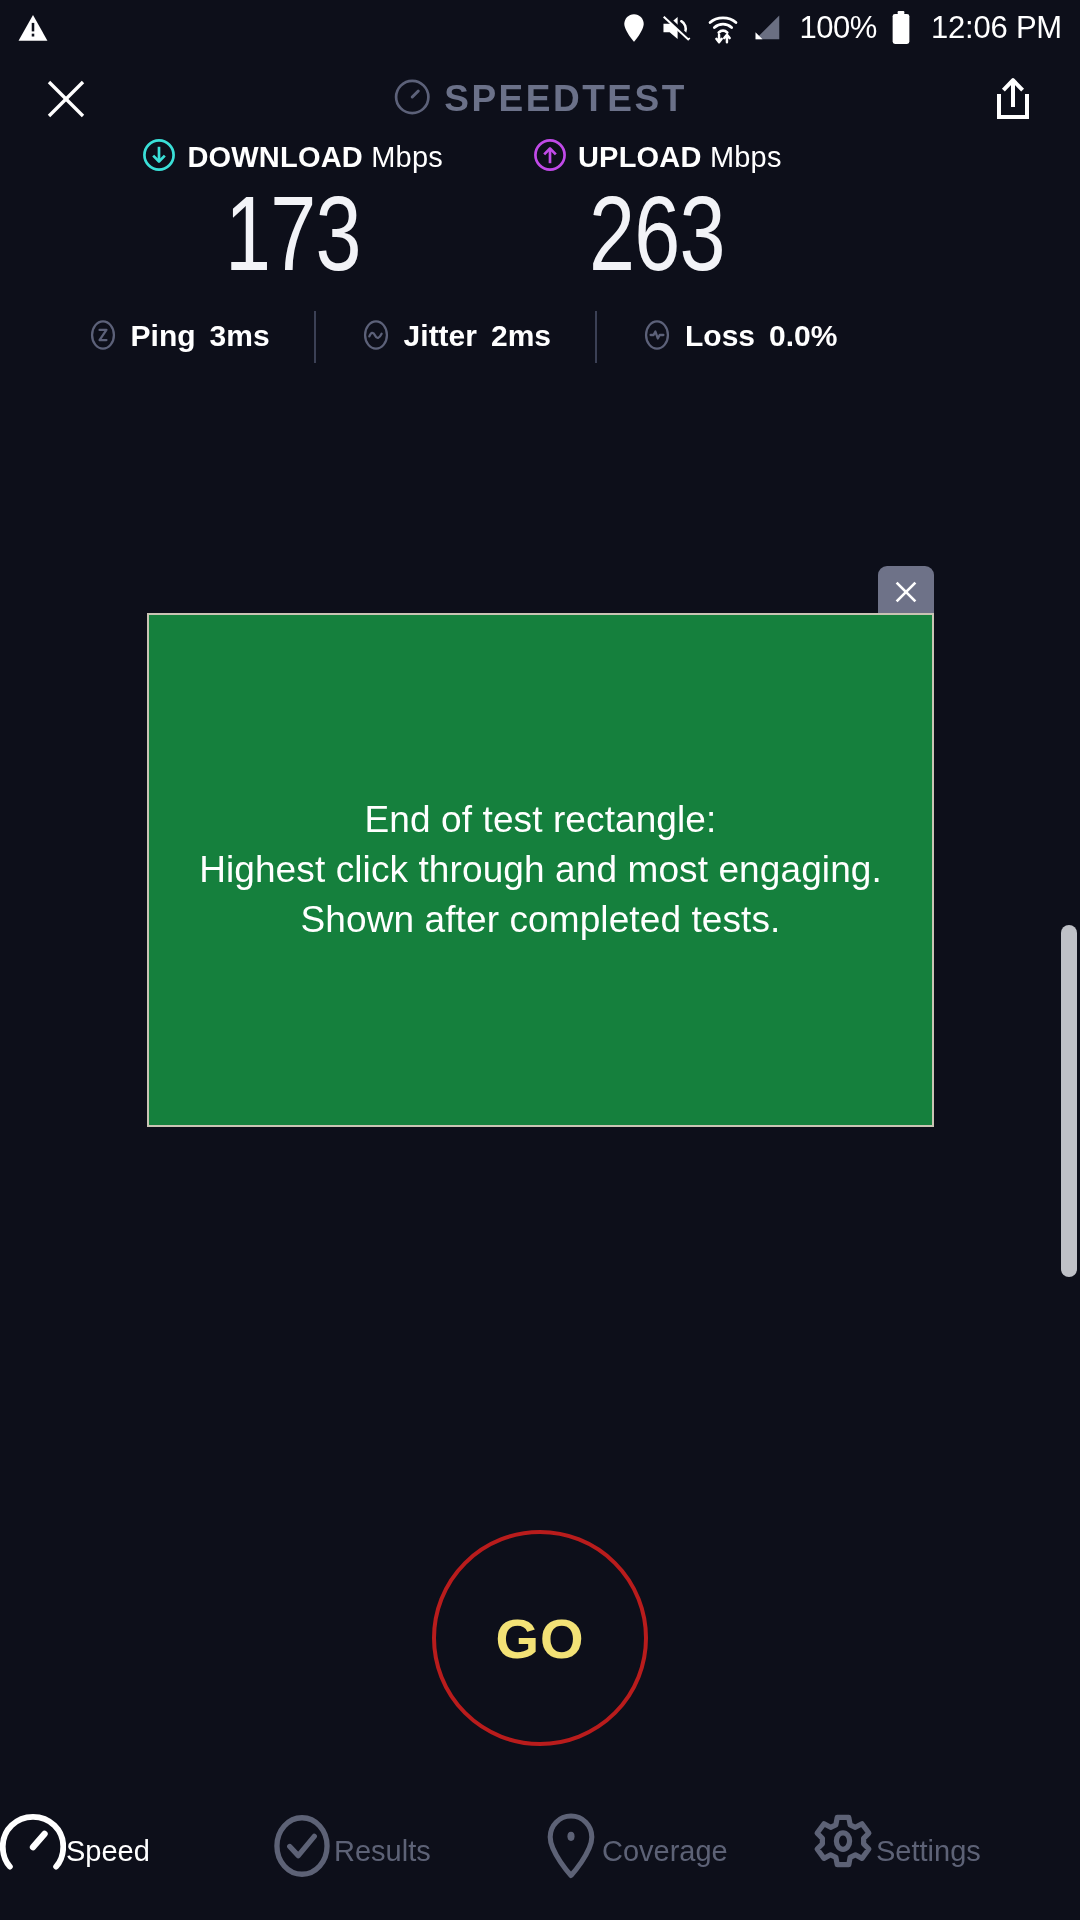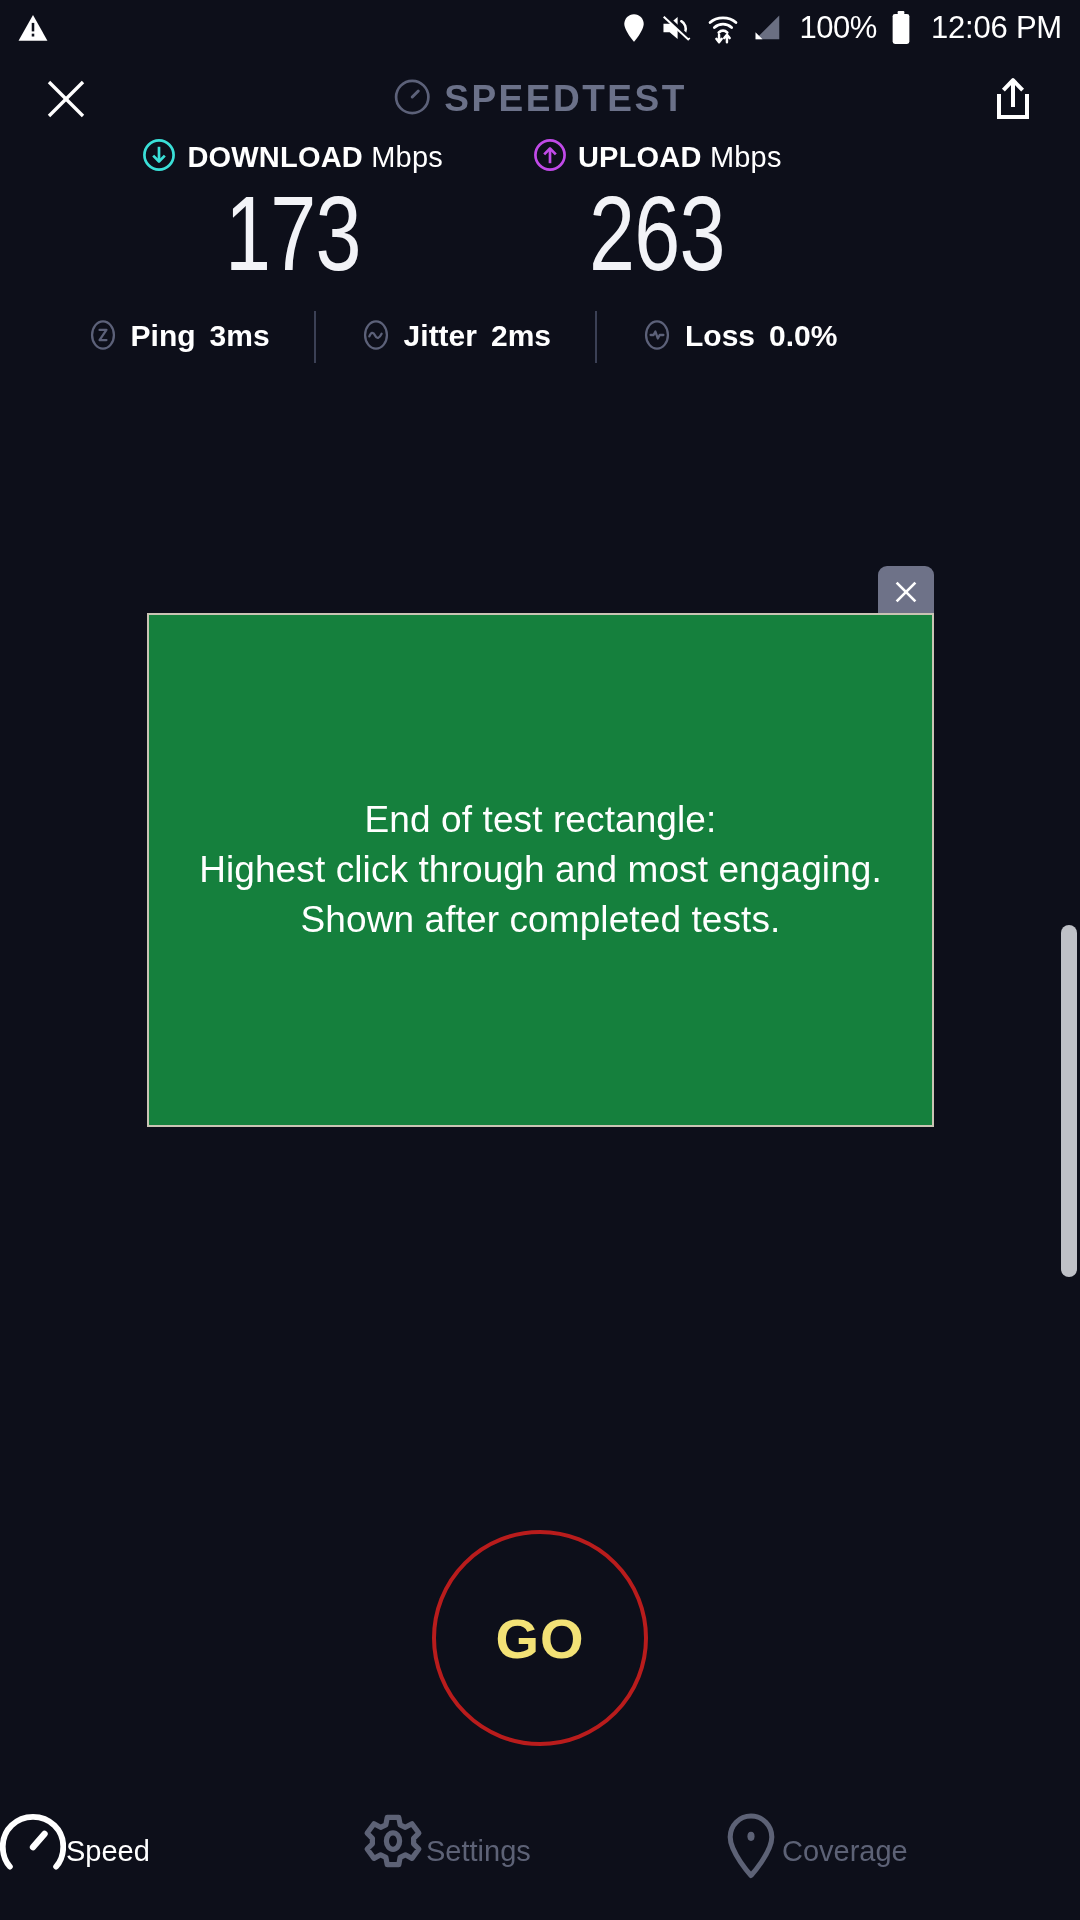--- a/index.html
+++ b/index.html
@@ -370,36 +370,45 @@
     <div class="nav-item active">
       <span class="nav-icon">
         <svg width="66" height="66" viewBox="0 0 24 24">
           <path d="M3.6 19.5 C1.9 17.6 1 15 1 12.2 C1 6.1 5.9 1.4 12 1.4 C18.1 1.4 23 6.1 23 12.2 C23 15 22.1 17.6 20.4 19.5" stroke="#ffffff" stroke-width="2.1" fill="none" stroke-linecap="round"></path>
           <line x1="12" y1="12.4" x2="16.2" y2="7.6" stroke="#ffffff" stroke-width="2.3" stroke-linecap="round"></line>
         </svg>
       </span>
       <span class="nav-label">Speed</span>
     </div>
 
+    <div class="nav-item">
+      <span class="nav-icon">
+        <svg width="64" height="64" viewBox="0 0 24 24">
+          <ellipse cx="12" cy="12" rx="9.4" ry="10.6" stroke="#5d6276" stroke-width="2" fill="none"></ellipse>
+          <path d="M7.4 12.2 L10.6 15.6 L16.6 8.4" stroke="#5d6276" stroke-width="2" fill="none" stroke-linecap="round" stroke-linejoin="round"></path>
+        </svg>
+      </span>
+      <span class="nav-label">Results</span>
+    </div>
+
+    <div class="nav-item">
+      <span class="nav-icon">
+        <svg width="62" height="66" viewBox="0 0 22 26">
+          <path d="M11 1.2 C6.4 1.2 2.8 4.9 2.8 9.5 C2.8 15.6 11 24.6 11 24.6 C11 24.6 19.2 15.6 19.2 9.5 C19.2 4.9 15.6 1.2 11 1.2 Z" stroke="#5d6276" stroke-width="2" fill="none" stroke-linejoin="round"></path>
+          <ellipse cx="11" cy="9.2" rx="1.4" ry="1.8" fill="#5d6276"></ellipse>
+        </svg>
+      </span>
+      <span class="nav-label">Coverage</span>
+    </div>
 
     <div class="nav-item">
       <span class="nav-icon">
         <svg width="66" height="66" viewBox="0 0 24 24">
           <path d="M9.9 1.6 L14.1 1.6 L14.6 4.3 L16.5 5.2 L18.9 3.9 L21.4 7.3 L19.5 9.2 L19.5 11.2 L21.4 13.1 L18.9 16.5 L16.5 15.2 L14.6 16.1 L14.1 18.8 L9.9 18.8 L9.4 16.1 L7.5 15.2 L5.1 16.5 L2.6 13.1 L4.5 11.2 L4.5 9.2 L2.6 7.3 L5.1 3.9 L7.5 5.2 L9.4 4.3 Z" stroke="#5d6276" stroke-width="1.9" fill="none" stroke-linejoin="round"></path>
           <ellipse cx="12" cy="10.2" rx="2.4" ry="3" stroke="#5d6276" stroke-width="1.9" fill="none"></ellipse>
         </svg>
       </span>
       <span class="nav-label">Settings</span>
     </div>
 
-    <div class="nav-item">
-      <span class="nav-icon">
-        <svg width="62" height="66" viewBox="0 0 22 26">
-          <path d="M11 1.2 C6.4 1.2 2.8 4.9 2.8 9.5 C2.8 15.6 11 24.6 11 24.6 C11 24.6 19.2 15.6 19.2 9.5 C19.2 4.9 15.6 1.2 11 1.2 Z" stroke="#5d6276" stroke-width="2" fill="none" stroke-linejoin="round"></path>
-          <ellipse cx="11" cy="9.2" rx="1.4" ry="1.8" fill="#5d6276"></ellipse>
-        </svg>
-      </span>
-      <span class="nav-label">Coverage</span>
-    </div>
-
   </div>
 
 </div>
 
 </body></html>

